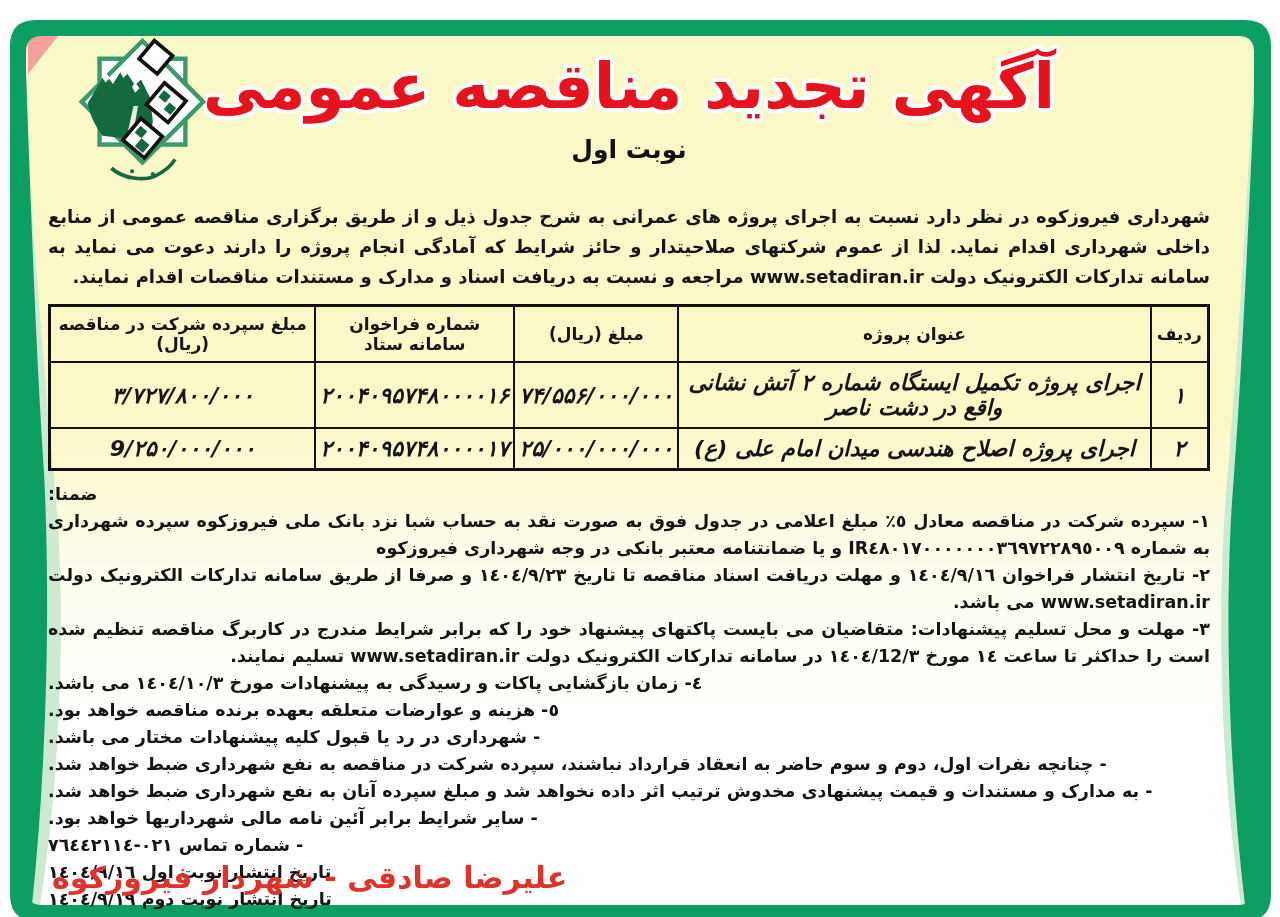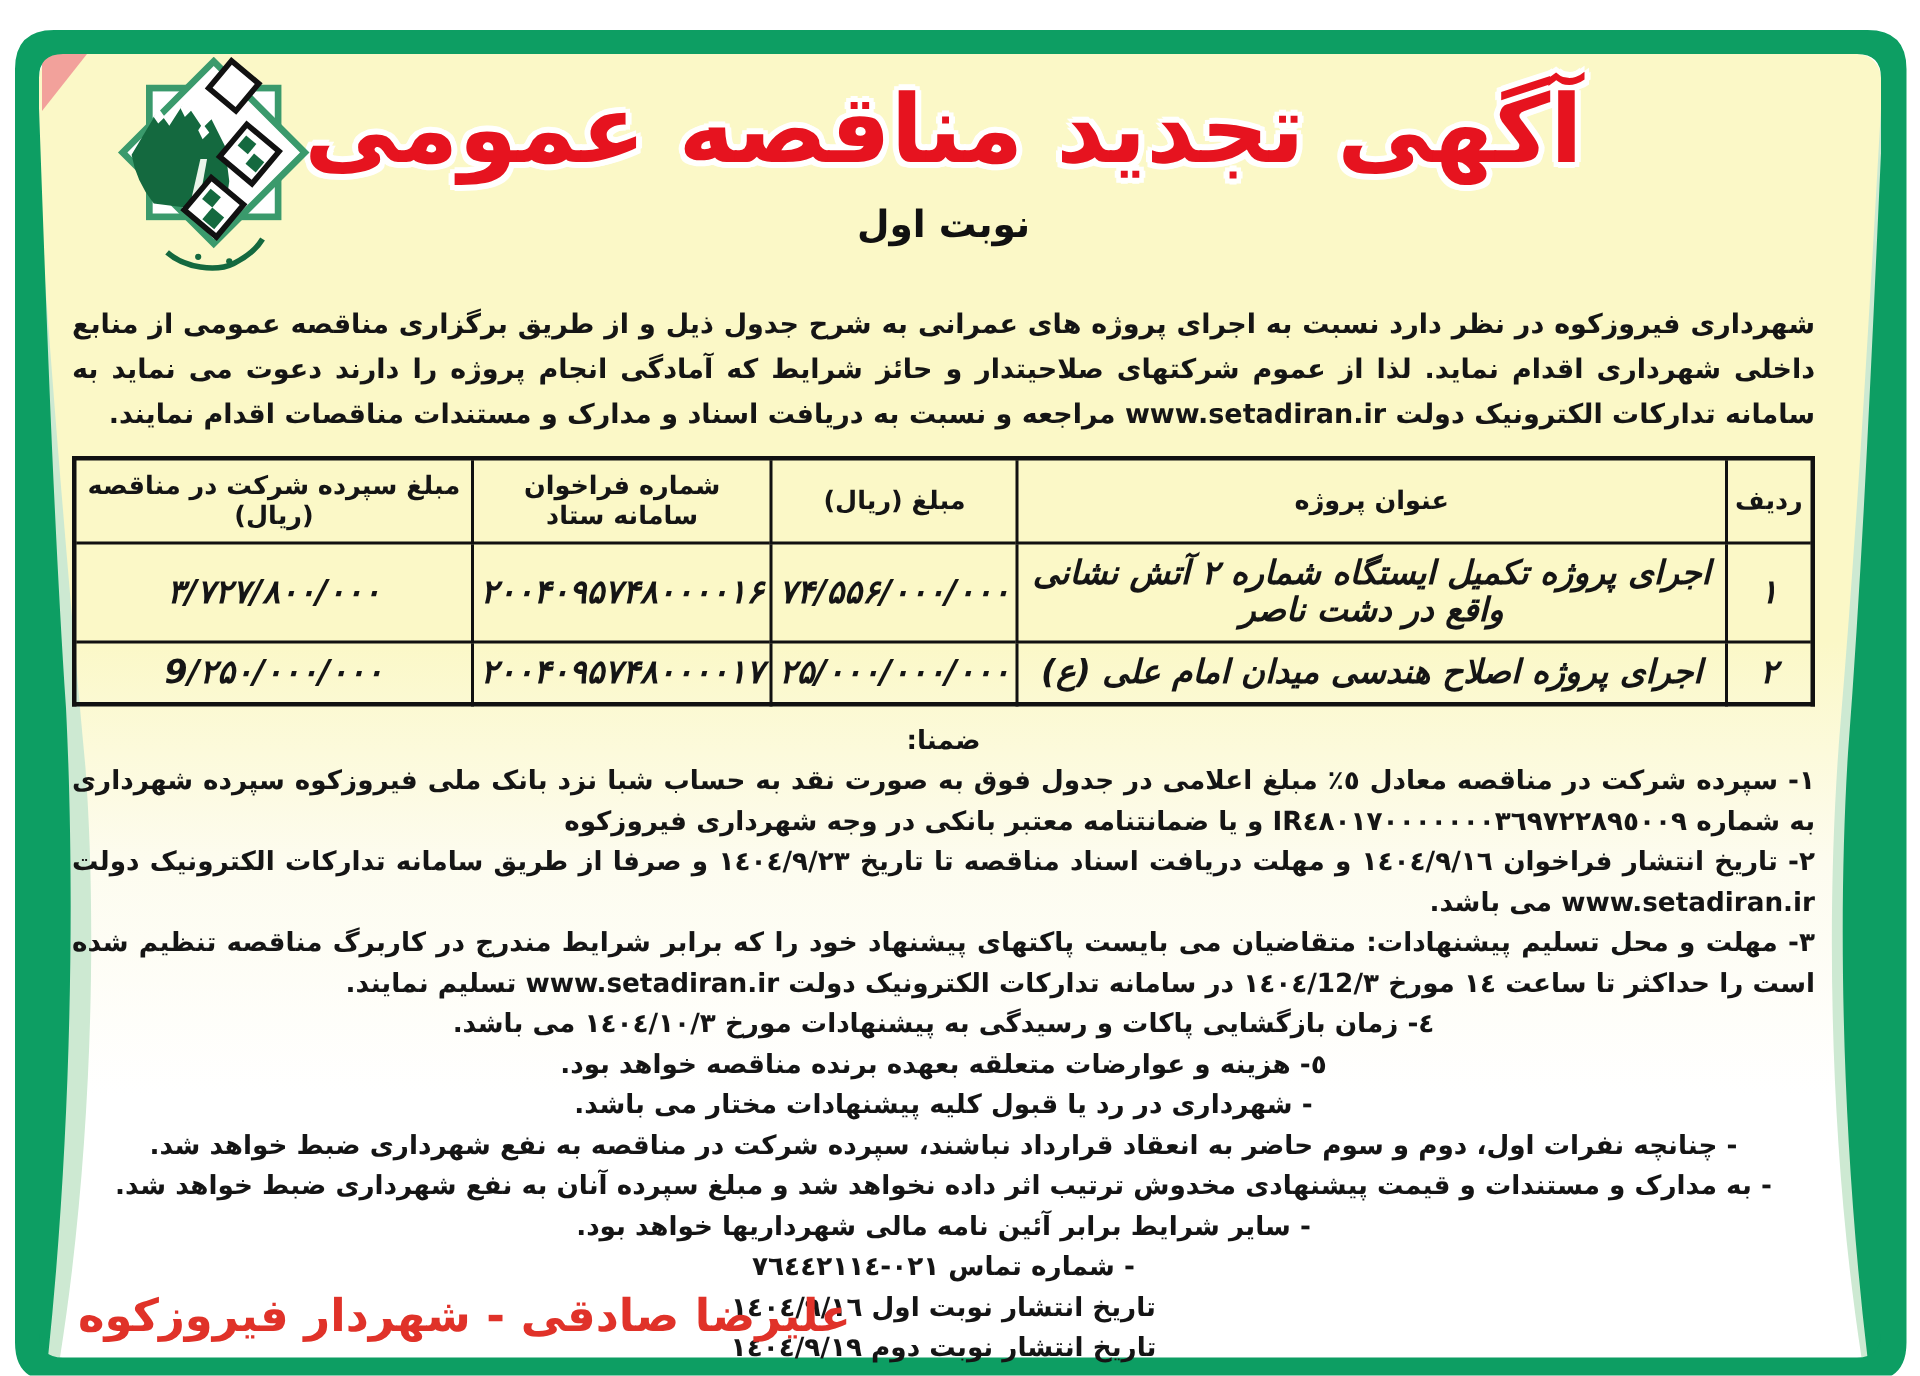--- a/index.html
+++ b/index.html
@@ -22,21 +22,21 @@
   .intro{margin:16px 0 0 0;font-size:18px;font-weight:bold;line-height:30px;text-align:justify;}
 
   .tender-table{width:100%;border-collapse:collapse;margin-top:12px;border:3px solid #111;background:transparent;}
   .tender-table th,.tender-table td{border:2px solid #111;font-weight:bold;text-align:center;padding:7px 4px;}
   .tender-table th{font-size:17px;}
   .tender-table td{font-size:22px;font-style:italic;}
   .w-row{width:5%;}.w-title{width:41%;}.w-amount{width:14%;}.w-call{width:17%;}.w-dep{width:23%;}
 
   .notes{margin-top:10px;font-size:17.5px;font-weight:bold;line-height:27px;}
   .note-line{min-height:27px;}
-  .note-line.right{text-align:center;}
+  .note-line.right{text-align:left;}
   .note-line.justify{text-align:justify;}
 
   .signature{position:absolute;bottom:10px;left:4px;font-size:30px;font-weight:bold;color:#e03229;direction:rtl;}
 </style>
 </head>
 <body>
 
 <div class="page">
 
   <div class="inner-bg"></div>

